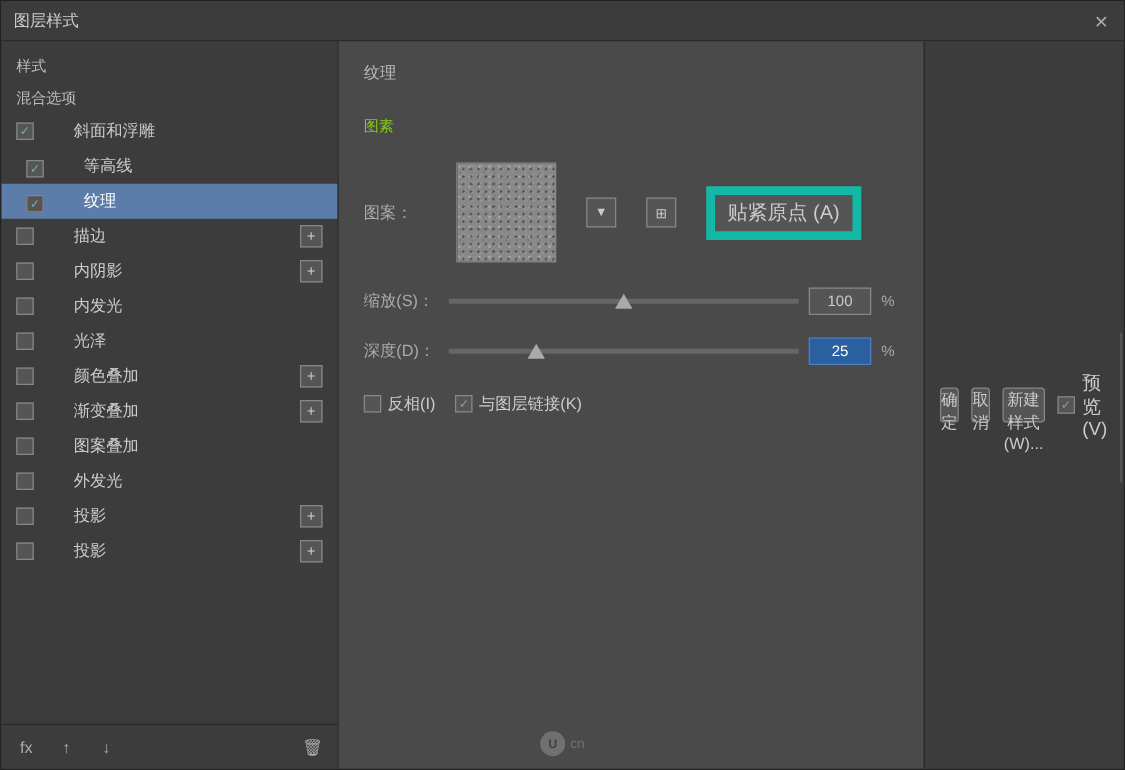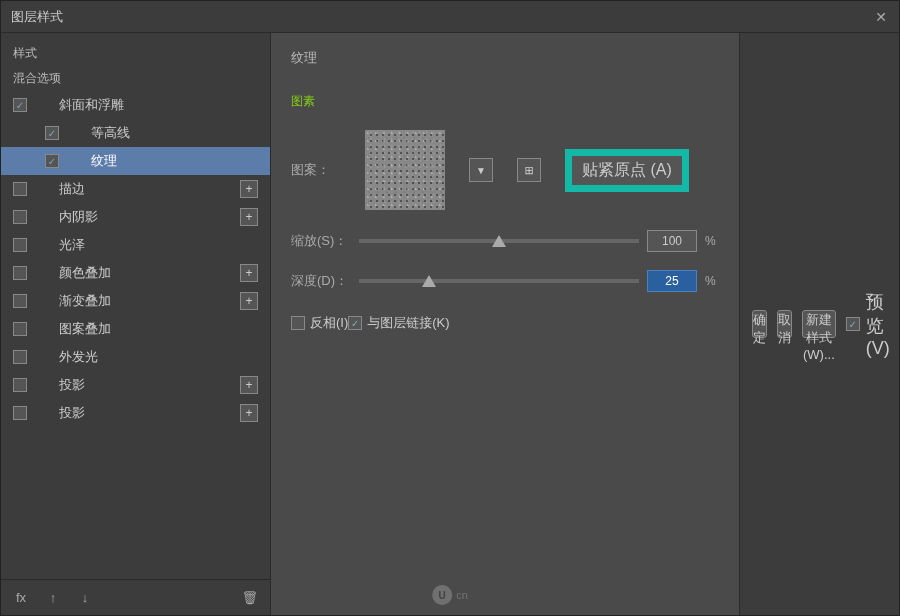--- a/index.html
+++ b/index.html
@@ -105,21 +105,21 @@
       border: 1px solid #888;
       background: #555;
       display: flex;
       align-items: center;
       justify-content: center;
       font-size: 12px;
       color: #ccc;
       cursor: pointer;
       flex-shrink: 0;
     }
-    .indent-1 { padding-left: 44px; }
+    .indent-1 { padding-left: 20px; align-items: flex-end; }
     .sidebar-item.selected-item {
       background: #5c7caa;
       color: #fff;
     }
     .left-panel-footer {
       height: 36px;
       background: #3c3c3c;
       border-top: 1px solid #2a2a2a;
       display: flex;
       align-items: center;
@@ -258,20 +258,21 @@
       border-color: #4a7fc0;
     }
     .percent-label {
       color: #aaa;
       font-size: 12px;
       width: 14px;
     }
     .checkbox-row {
       display: flex;
       align-items: flex-start;
+      gap: 16px;
       margin-top: 4px;
     }
     .checkbox-item {
       display: flex;
       align-items: center;
       gap: 5px;
       cursor: pointer;
     }
     .small-checkbox {
       width: 14px;
@@ -331,21 +332,21 @@
       flex-shrink: 0;
       cursor: pointer;
     }
     .preview-checkbox.checked::after {
       content: '✓';
       font-size: 10px;
       color: #7ab;
     }
     .preview-label {
       color: #ccc;
-      font-size: 18px;
+      font-size: 15px;
     }
     .preview-canvas {
       width: 120px;
       height: 120px;
       background: #2a2a2a;
       border: 1px solid #555;
       position: relative;
       overflow: hidden;
       margin-top: 4px;
     }
@@ -439,20 +440,24 @@
           <span>描边</span>
           <div class="add-btn">+</div>
         </div>
 
         <div class="sidebar-item">
           <div class="checkbox"></div>
           <span>内阴影</span>
           <div class="add-btn">+</div>
         </div>
 
+        <div class="sidebar-item">
+          <div class="checkbox"></div>
+          <span>内发光</span>
+        </div>
 
         <div class="sidebar-item">
           <div class="checkbox"></div>
           <span>光泽</span>
         </div>
 
         <div class="sidebar-item">
           <div class="checkbox"></div>
           <span>颜色叠加</span>
           <div class="add-btn">+</div>

